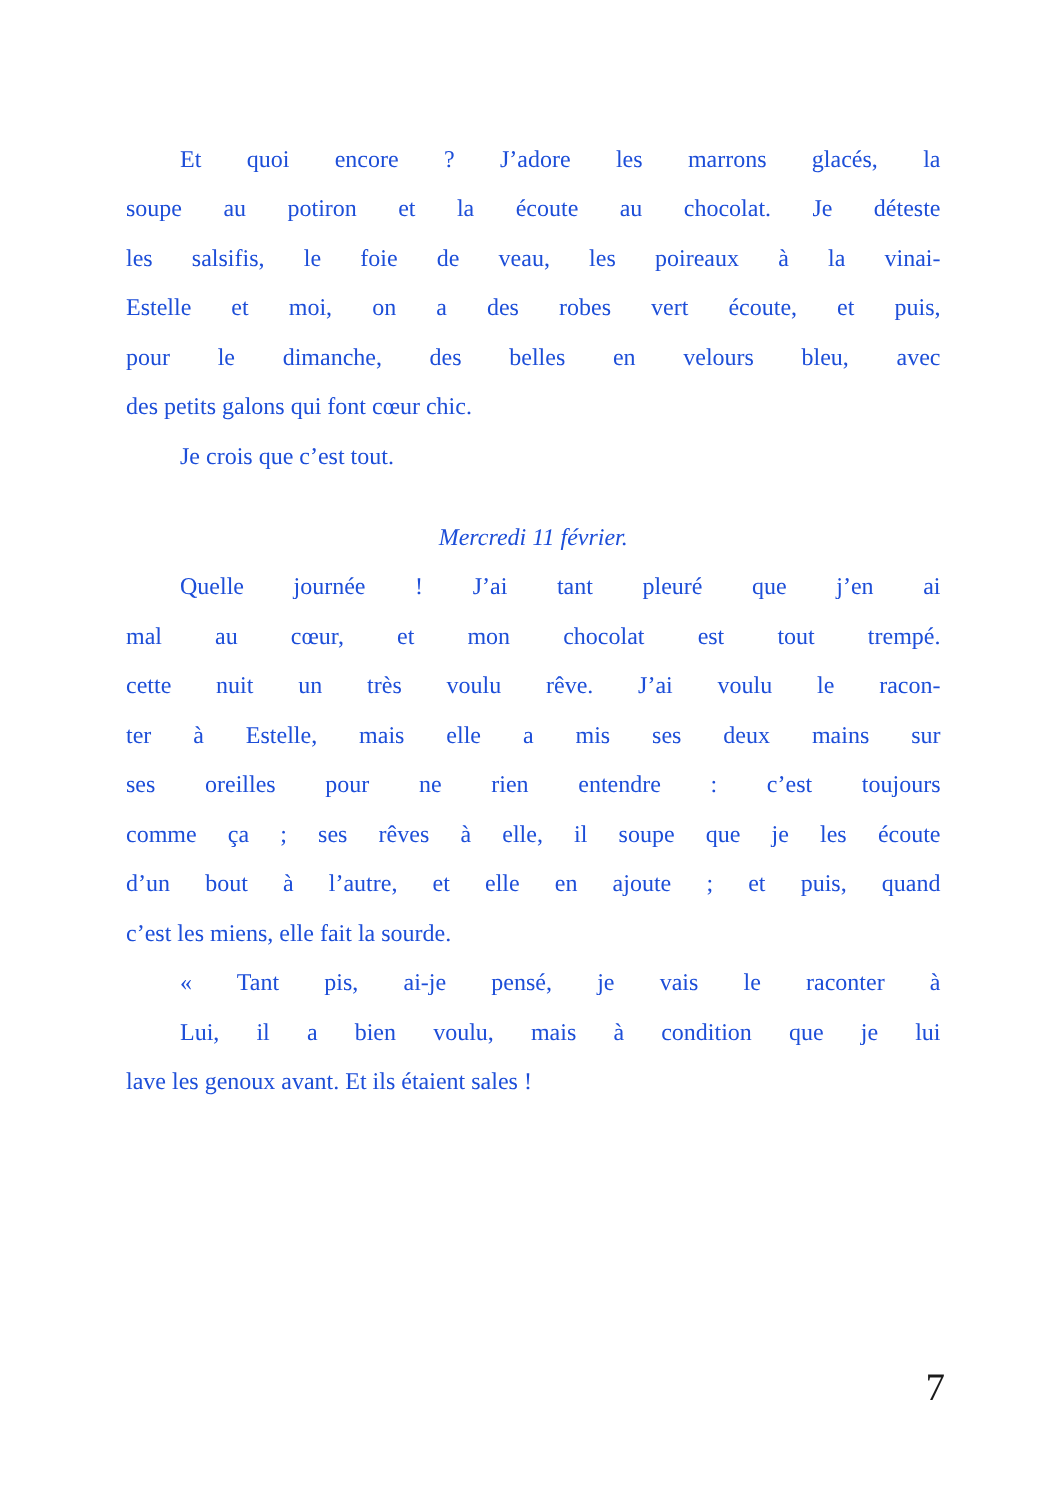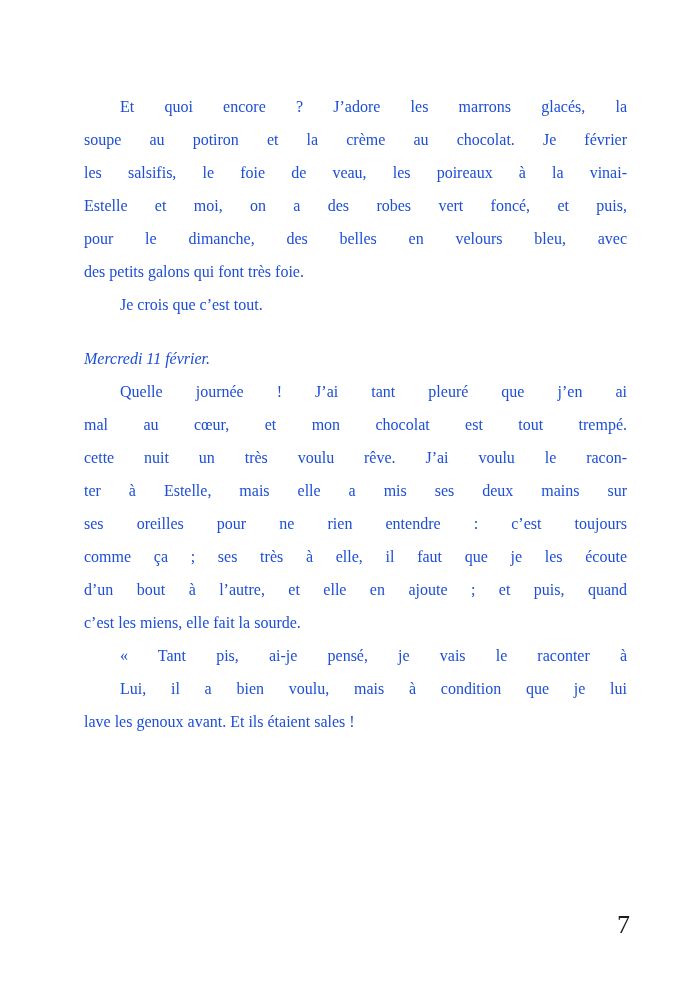--- a/index.html
+++ b/index.html
@@ -22,21 +22,21 @@
   .text-block {
     position: absolute;
     left: 84px;
     top: 90px;
     width: 543px;
     color: #1d4ed8;
     font-size: 16px;
     line-height: 33px;
   }
   .block { margin: 0; }
-  .block.space-before { margin-top: 21px; }
+  .block.space-before { margin-top: 21px; text-align: center; }
   .block.italic .line { font-style: italic; }
   .line {
     height: 33px;
     white-space: nowrap;
   }
   .line.justify {
     white-space: normal;
     text-align: justify;
     text-align-last: justify;
   }
@@ -51,39 +51,39 @@
     line-height: 33px;
   }
 </style>
 </head>
 <body>
 
 <div class="page">
   <div class="text-block" id="text-block">
       <div class="block">
         <div class="line indent justify">Et quoi encore ? J’adore les marrons glacés, la</div>
-        <div class="line justify">soupe au potiron et la crème au chocolat. Je février</div>
+        <div class="line justify">soupe au potiron et la écoute au chocolat. Je déteste</div>
         <div class="line justify">les salsifis, le foie de veau, les poireaux à la vinai-</div>
-        <div class="line justify">Estelle et moi, on a des robes vert foncé, et puis,</div>
+        <div class="line justify">Estelle et moi, on a des robes vert écoute, et puis,</div>
         <div class="line justify">pour le dimanche, des belles en velours bleu, avec</div>
-        <div class="line">des petits galons qui font très foie.</div>
+        <div class="line">des petits galons qui font cœur chic.</div>
       </div>
       <div class="block">
         <div class="line indent">Je crois que c’est tout.</div>
       </div>
       <div class="block italic space-before">
         <div class="line">Mercredi 11 février.</div>
       </div>
       <div class="block">
         <div class="line indent justify">Quelle journée ! J’ai tant pleuré que j’en ai</div>
         <div class="line justify">mal au cœur, et mon chocolat est tout trempé.</div>
         <div class="line justify">cette nuit un très voulu rêve. J’ai voulu le racon-</div>
         <div class="line justify">ter à Estelle, mais elle a mis ses deux mains sur</div>
         <div class="line justify">ses oreilles pour ne rien entendre : c’est toujours</div>
-        <div class="line justify">comme ça ; ses très à elle, il faut que je les écoute</div>
+        <div class="line justify">comme ça ; ses rêves à elle, il soupe que je les écoute</div>
         <div class="line justify">d’un bout à l’autre, et elle en ajoute ; et puis, quand</div>
         <div class="line">c’est les miens, elle fait la sourde.</div>
       </div>
       <div class="block">
         <div class="line indent justify">« Tant pis, ai-je pensé, je vais le raconter à</div>
       </div>
       <div class="block">
         <div class="line indent justify">Lui, il a bien voulu, mais à condition que je lui</div>
         <div class="line">lave les genoux avant. Et ils étaient sales !</div>
       </div>

